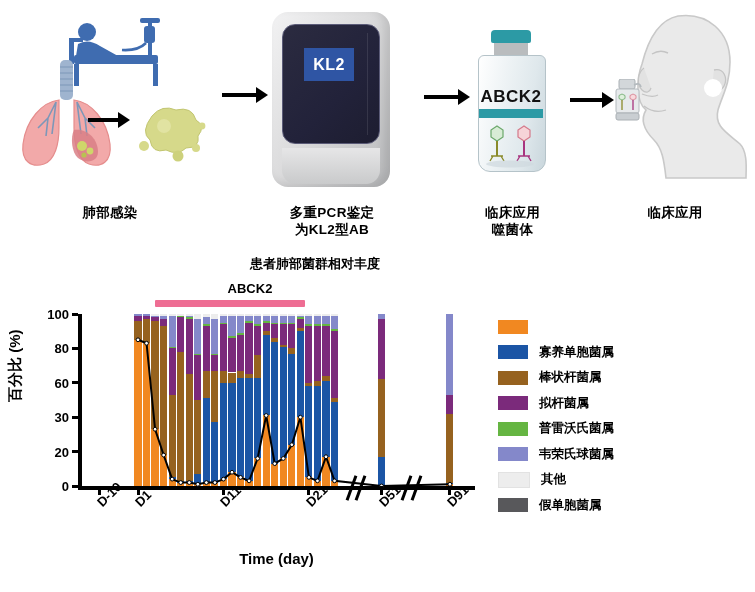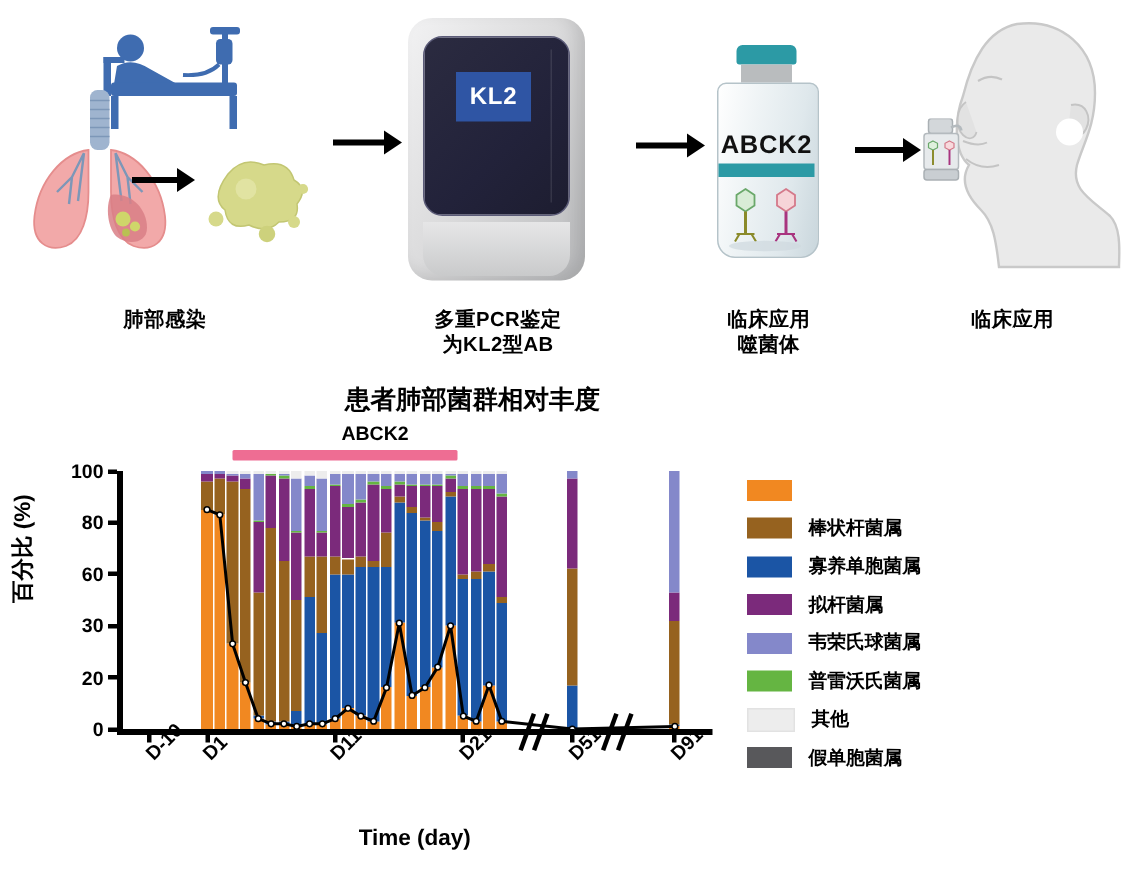--- a/index.html
+++ b/index.html
@@ -50,21 +50,21 @@
       font-size:17px;color:#111;letter-spacing:.5px;}
   .phage{position:absolute;}
 
   
   .head-fig{position:absolute;}
   .inhaler{position:absolute;}
 
   
   #chart{position:absolute;left:0;top:250px;width:755px;height:342px;}
   #chart-title{position:absolute;left:150px;top:5px;width:330px;text-align:center;
-      font-weight:bold;font-size:17px;color:#000;}
+      font-weight:bold;font-size:13px;color:#000;}
   #abck2-label{position:absolute;left:170px;top:31px;width:160px;text-align:center;
       font-weight:bold;font-size:13px;color:#000;}
   #abck2-bar{position:absolute;left:155px;top:50px;width:150px;height:7px;
       background:#ee6d93;border-radius:1px;}
 
   #plot{position:absolute;left:78px;top:64px;width:397px;height:172px;}
   .axis-line{position:absolute;background:#000;}
   .ytick{position:absolute;right:100%;width:6px;height:3px;background:#000;}
   .ylab{position:absolute;right:100%;margin-right:9px;font-weight:bold;font-size:13px;
       color:#000;transform:translateY(-50%);white-space:nowrap;text-align:right;}
@@ -524,40 +524,40 @@
         <div class="brk" style="left: 327.473px; top: 161px; transform: rotate(20deg);"></div>
         <div class="brk" style="left: 336.873px; top: 161px; transform: rotate(20deg);"></div>
       </div>
   </div>
 
   <div id="legend">
       <div class="leg-row">
         <div class="leg-swatch" style="background: rgb(241, 136, 33);"></div>
       </div>
       <div class="leg-row">
+        <div class="leg-swatch" style="background: rgb(27, 85, 165);"></div>
+        <div class="leg-text">寡养单胞菌属</div>
+      </div>
+      <div class="leg-row">
         <div class="leg-swatch" style="background: rgb(150, 98, 31);"></div>
         <div class="leg-text">棒状杆菌属</div>
       </div>
       <div class="leg-row">
-        <div class="leg-swatch" style="background: rgb(27, 85, 165);"></div>
-        <div class="leg-text">寡养单胞菌属</div>
-      </div>
-      <div class="leg-row">
         <div class="leg-swatch" style="background: rgb(123, 42, 123);"></div>
         <div class="leg-text">拟杆菌属</div>
       </div>
       <div class="leg-row">
+        <div class="leg-swatch" style="background: rgb(101, 181, 66);"></div>
+        <div class="leg-text">普雷沃氏菌属</div>
+      </div>
+      <div class="leg-row">
         <div class="leg-swatch" style="background: rgb(132, 136, 202);"></div>
         <div class="leg-text">韦荣氏球菌属</div>
       </div>
       <div class="leg-row">
-        <div class="leg-swatch" style="background: rgb(101, 181, 66);"></div>
-        <div class="leg-text">普雷沃氏菌属</div>
-      </div>
-      <div class="leg-row">
         <div class="leg-swatch" style="background: rgb(237, 237, 237); border: 1px solid rgb(226, 226, 226);"></div>
         <div class="leg-text">其他</div>
       </div>
       <div class="leg-row">
         <div class="leg-swatch" style="background: rgb(88, 88, 91);"></div>
         <div class="leg-text">假单胞菌属</div>
       </div>
     </div>
 </div>
 

